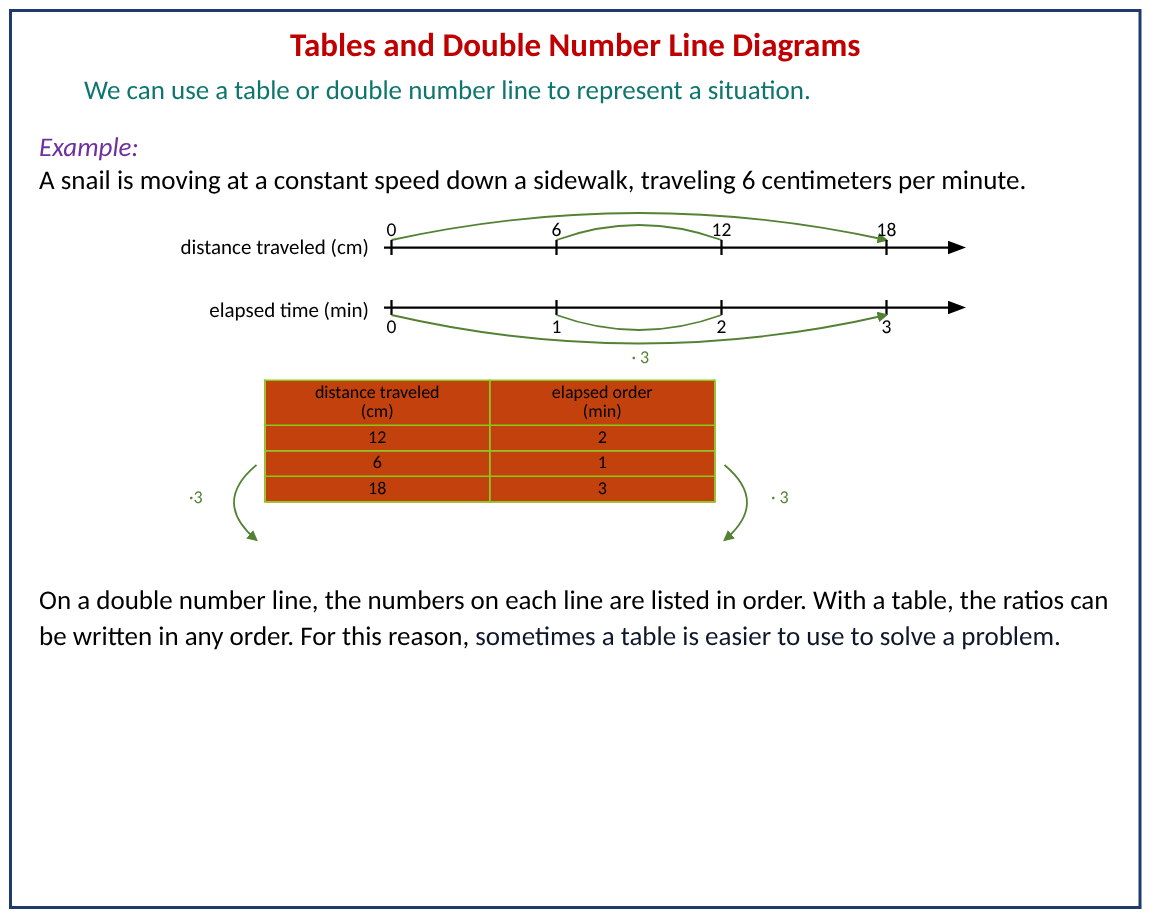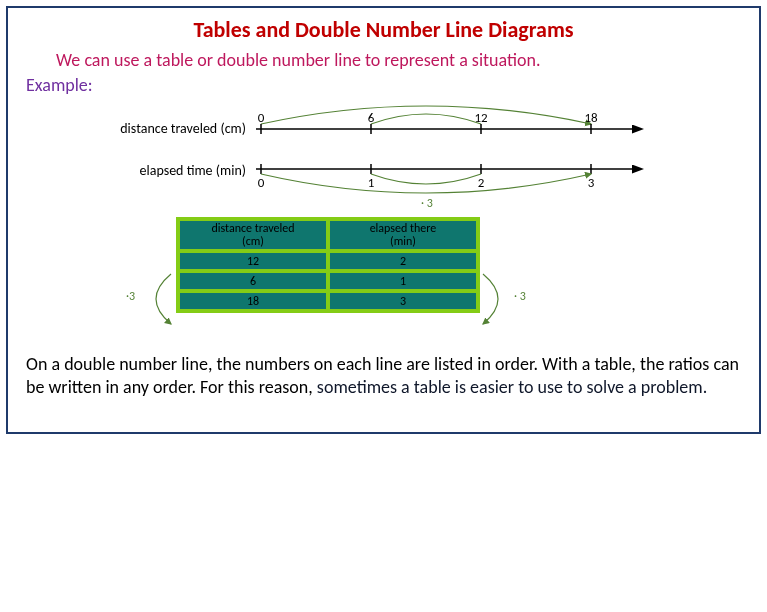--- a/index.html
+++ b/index.html
@@ -8,38 +8,39 @@
     padding: 0;
     font-family: Calibri, Arial, sans-serif;
     width: 767px;
     height: 612px;
     background: #fff;
   }
   .outer {
     border: 2px solid #1f3a6b;
     margin: 6px;
     padding: 8px 18px 10px 18px;
-    height: 428px;
+    height: 600px;
     position: relative;
   }
   .title {
     text-align: center;
     color: #c00000;
     font-weight: bold;
     font-size: 22px;
     margin-bottom: 6px;
   }
   .intro {
     font-size: 18px;
-    color: #be185d;
+    color: #0f766e;
     margin-left: 30px;
-    margin-bottom: 3px;
+    margin-bottom: 16px;
   }
   .example-label {
     color: #7030a0;
+    font-style: italic;
     font-size: 18px;
     margin-bottom: 0;
   }
   .example-text {
     font-size: 18px;
     color: #000;
     line-height: 1.3;
   }
   .diagram {
     position: relative;
@@ -71,24 +72,24 @@
     margin-top: 2px;
   }
   table.data {
     position: absolute;
     left: 150px;
     top: 8px;
     border-collapse: collapse;
     font-size: 12px;
   }
   table.data th, table.data td {
-    border: 4px solid #84cc16;
+    border: 1px solid #84cc16;
     text-align: center;
     padding: 1px 6px;
-    background: #0f766e;
+    background: #c2410c;
   }
   table.data th {
     font-weight: normal;
     width: 150px;
     height: 30px;
     line-height: 1.1;
   }
   table.data td {
     height: 17px;
   }
@@ -105,20 +106,21 @@
   }
   .red { color: #0f172a; }
 </style>
 </head>
 <body>
 
 <div class="outer">
   <div class="title">Tables and Double Number Line Diagrams</div>
   <div class="intro">We can use a table or double number line to represent a situation.</div>
   <div class="example-label">Example:</div>
+  <div class="example-text">A snail is moving at a constant speed down a sidewalk, traveling 6 centimeters per minute.</div>
 
   <div class="diagram">
 
     <div class="nl-label" style="left:40px; top:18px; width:180px;">distance traveled (cm)</div>
     <svg class="nl-svg" style="left:225px; top:0; width:400px; height:50px;">
       <defs>
         <marker id="arrowD" markerWidth="10" markerHeight="10" refX="6" refY="3" orient="auto">
           <path d="M0,0 L8,3 L0,6 Z" fill="#000"></path>
         </marker>
         <marker id="garrow" markerWidth="8" markerHeight="8" refX="5" refY="3" orient="auto">
@@ -157,21 +159,21 @@
     <div class="tick-label" style="left:555px; top:73px;">3</div>
     <div class="arc-label" style="left:395px; top:94px;">· 3</div>
   </div>
 
   <div class="table-section">
     <table class="data">
       <tbody>
           <tr>
         <th><span style="white-space:pre-line">distance traveled
 (cm)</span></th>
-        <th><span style="white-space:pre-line">elapsed there
+        <th><span style="white-space:pre-line">elapsed order
 (min)</span></th>
       </tr>
       <tr>
             <td>12</td>
             <td>2</td>
           </tr>
       <tr>
             <td>6</td>
             <td>1</td>
           </tr>

